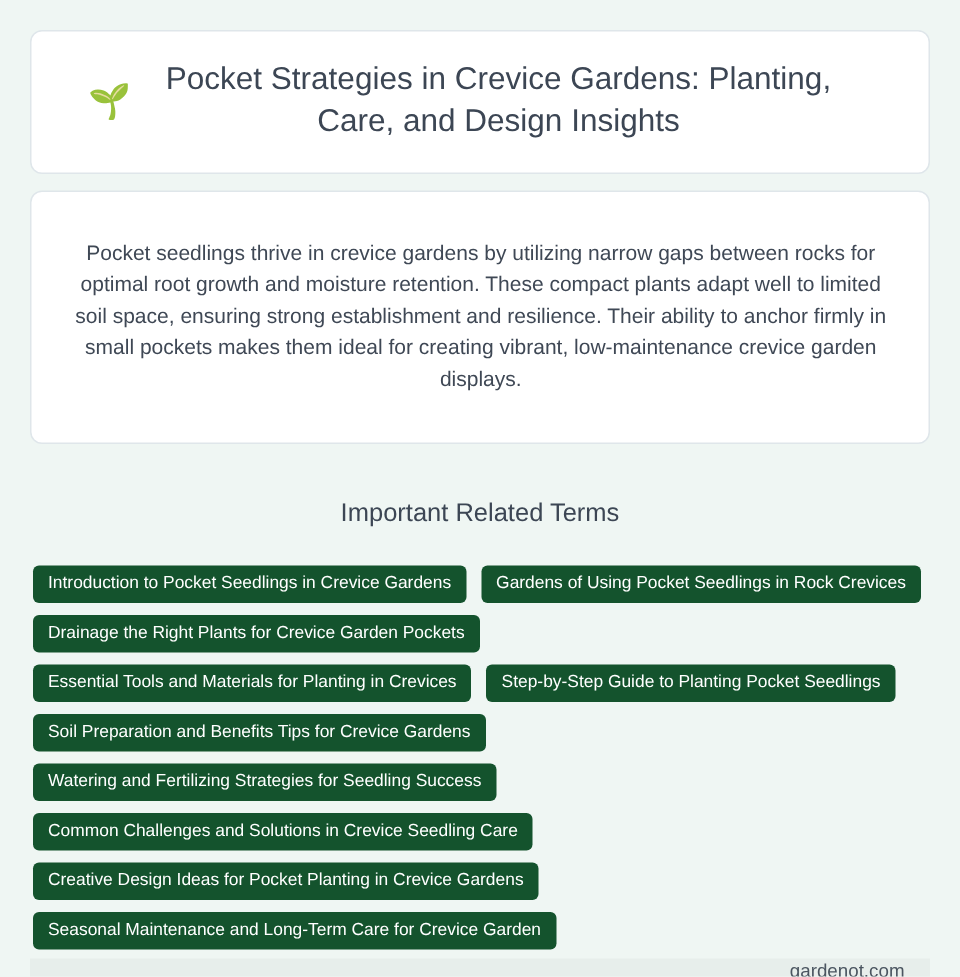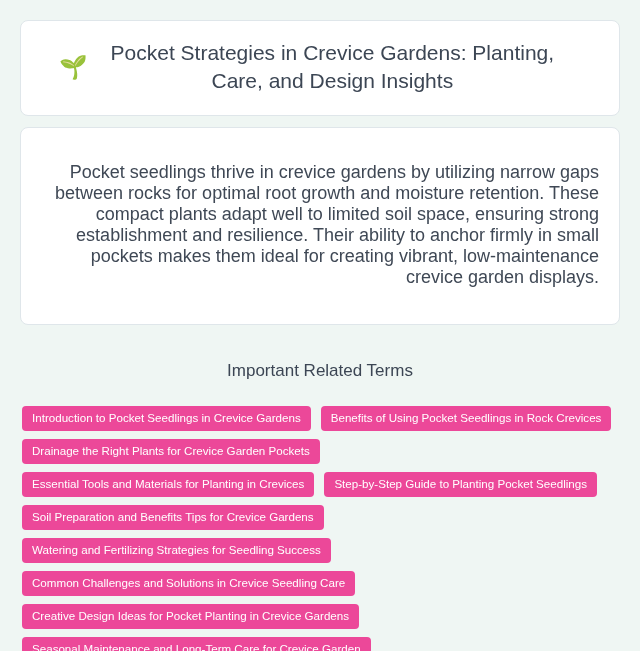--- a/index.html
+++ b/index.html
@@ -56,24 +56,24 @@
   
   .summary-card {
     margin-top: 11px;
     background: #ffffff;
     border: 1px solid #dfe6ea;
     border-radius: 8px;
     box-sizing: border-box;
     padding: 16px 20px 18px 21px;
   }
   .summary-text {
-    font-size: 18px;
+    font-size: 14px;
     line-height: 21px;
     color: #3f4855;
-    text-align: right;
+    text-align: center;
   }
 
   
   .terms-section {
     margin-top: 21px;
   }
   .terms-heading {
     text-align: center;
     font-size: 17px;
     line-height: 22px;
@@ -82,21 +82,21 @@
     margin-bottom: 24px;
   }
   .terms-list {
     display: flex;
     flex-wrap: wrap;
     align-content: flex-start;
     gap: 8px 10px;
     padding: 0 2px;
   }
   .term-tag {
-    background: #ec4899;
+    background: #14532d;
     color: #ffffff;
     border-radius: 4px;
     font-size: 11.6px;
     line-height: 14px;
     padding: 5px 10px 6px 10px;
     white-space: nowrap;
     box-sizing: border-box;
     cursor: pointer;
   }
 
@@ -131,21 +131,21 @@
   </div>
 
   <div class="summary-card">
     <p class="summary-text">Pocket seedlings thrive in crevice gardens by utilizing narrow gaps between rocks for optimal root growth and moisture retention. These compact plants adapt well to limited soil space, ensuring strong establishment and resilience. Their ability to anchor firmly in small pockets makes them ideal for creating vibrant, low-maintenance crevice garden displays.</p>
   </div>
 
   <div class="terms-section">
     <h2 class="terms-heading">Important Related Terms</h2>
     <div class="terms-list">
         <span class="term-tag">Introduction to Pocket Seedlings in Crevice Gardens</span>
-        <span class="term-tag">Benefits of Using Pocket Seedlings in Rock Crevices</span>
+        <span class="term-tag">Gardens of Using Pocket Seedlings in Rock Crevices</span>
         <span class="term-tag">Drainage the Right Plants for Crevice Garden Pockets</span>
         <span class="term-tag">Essential Tools and Materials for Planting in Crevices</span>
         <span class="term-tag">Step-by-Step Guide to Planting Pocket Seedlings</span>
         <span class="term-tag">Soil Preparation and Benefits Tips for Crevice Gardens</span>
         <span class="term-tag">Watering and Fertilizing Strategies for Seedling Success</span>
         <span class="term-tag">Common Challenges and Solutions in Crevice Seedling Care</span>
         <span class="term-tag">Creative Design Ideas for Pocket Planting in Crevice Gardens</span>
         <span class="term-tag">Seasonal Maintenance and Long-Term Care for Crevice Garden</span>
       </div>
   </div>

